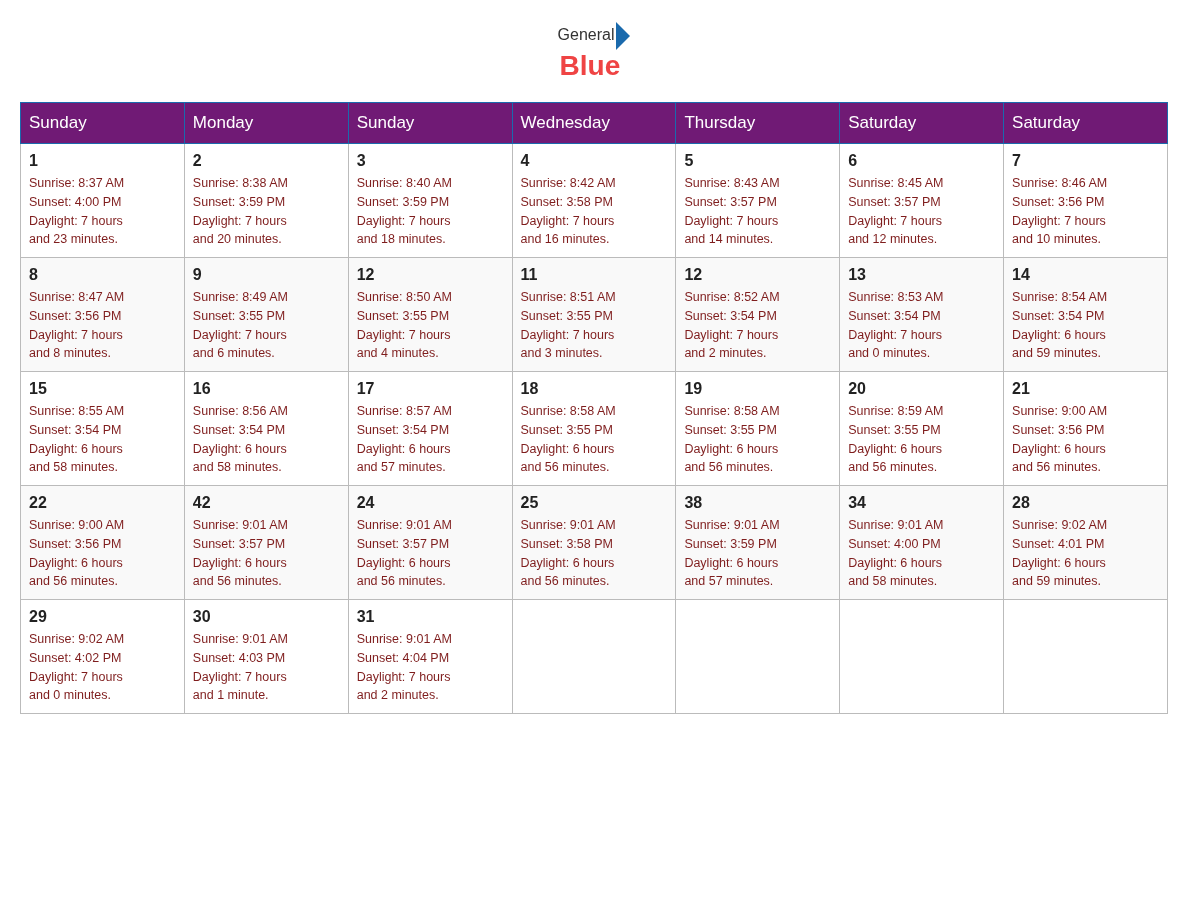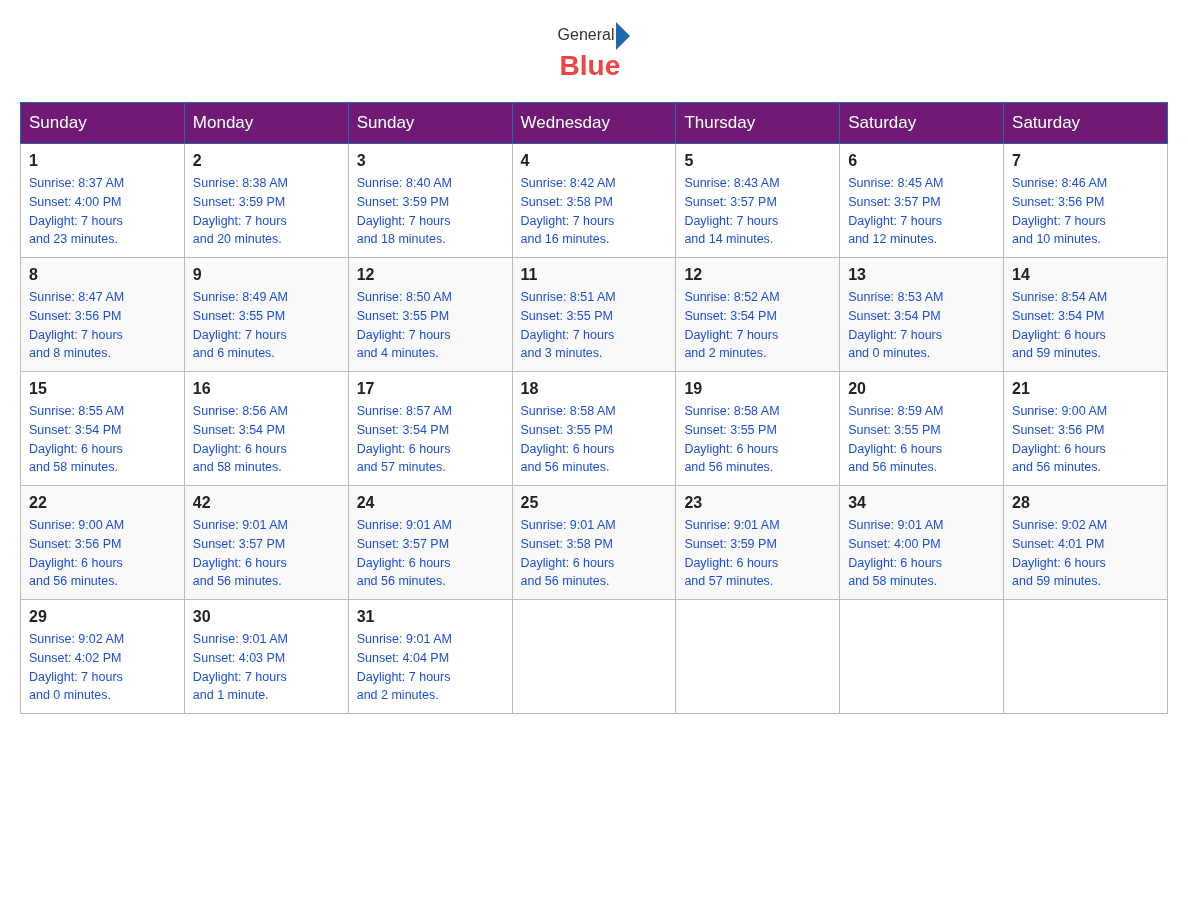--- a/index.html
+++ b/index.html
@@ -71,21 +71,21 @@
       background: #f9f9f9;
     }
     .day-number {
       font-size: 16px;
       font-weight: bold;
       color: #222;
       margin-bottom: 4px;
     }
     .day-info {
       font-size: 12.5px;
-      color: #1d4ed8;
+      color: #7f1d1d;
       line-height: 1.5;
     }
     .empty-cell {
       background: #fff;
     }
     .logo-line1 {
       display: flex;
       align-items: center;
     }
     .logo-line2 {
@@ -226,21 +226,21 @@
         </td>
         <td>
           <div class="day-number">24</div>
           <div class="day-info">Sunrise: 9:01 AM<br>Sunset: 3:57 PM<br>Daylight: 6 hours<br>and 56 minutes.</div>
         </td>
         <td>
           <div class="day-number">25</div>
           <div class="day-info">Sunrise: 9:01 AM<br>Sunset: 3:58 PM<br>Daylight: 6 hours<br>and 56 minutes.</div>
         </td>
         <td>
-          <div class="day-number">23</div>
+          <div class="day-number">38</div>
           <div class="day-info">Sunrise: 9:01 AM<br>Sunset: 3:59 PM<br>Daylight: 6 hours<br>and 57 minutes.</div>
         </td>
         <td>
           <div class="day-number">34</div>
           <div class="day-info">Sunrise: 9:01 AM<br>Sunset: 4:00 PM<br>Daylight: 6 hours<br>and 58 minutes.</div>
         </td>
         <td>
           <div class="day-number">28</div>
           <div class="day-info">Sunrise: 9:02 AM<br>Sunset: 4:01 PM<br>Daylight: 6 hours<br>and 59 minutes.</div>
         </td>

